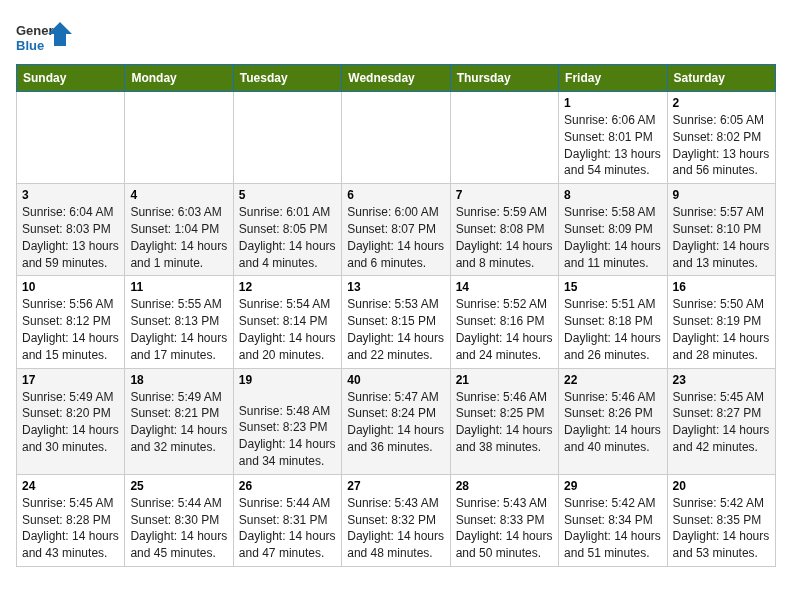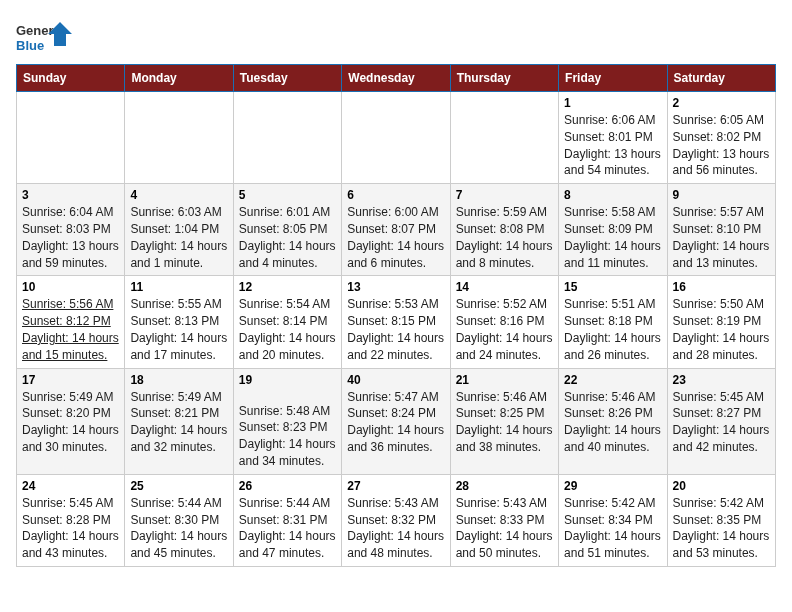--- a/index.html
+++ b/index.html
@@ -32,21 +32,21 @@
       font-size: 14px;
       color: #444;
       margin-top: 2px;
     }
     .calendar {
       width: 100%;
       border-collapse: collapse;
       font-size: 11px;
     }
     .calendar th {
-      background: #7f1d1d;
+      background: #4d7c0f;
       color: #fff;
       text-align: left;
       padding: 6px 6px;
       font-size: 12px;
       font-weight: bold;
       border: 1px solid #1a6fb4;
     }
     .calendar td {
       vertical-align: top;
       border: 1px solid #ccc;
@@ -160,21 +160,21 @@
         <td>
           <span class="day-num">9</span>
           <div class="day-info" style="white-space: pre-line;">Sunrise: 5:57 AM
 Sunset: 8:10 PM
 Daylight: 14 hours and 13 minutes.</div>
         </td>
       </tr>
       <tr>
         <td>
           <span class="day-num">10</span>
-          <div class="day-info" style="white-space: pre-line; text-decoration: underline;">Sunrise: 5:56 AM
+          <div class="day-info" style="white-space: pre-line;">Sunrise: 5:56 AM
 Sunset: 8:12 PM
 Daylight: 14 hours and 15 minutes.</div>
         </td>
         <td>
           <span class="day-num">11</span>
           <div class="day-info" style="white-space: pre-line;">Sunrise: 5:55 AM
 Sunset: 8:13 PM
 Daylight: 14 hours and 17 minutes.</div>
         </td>
         <td>

